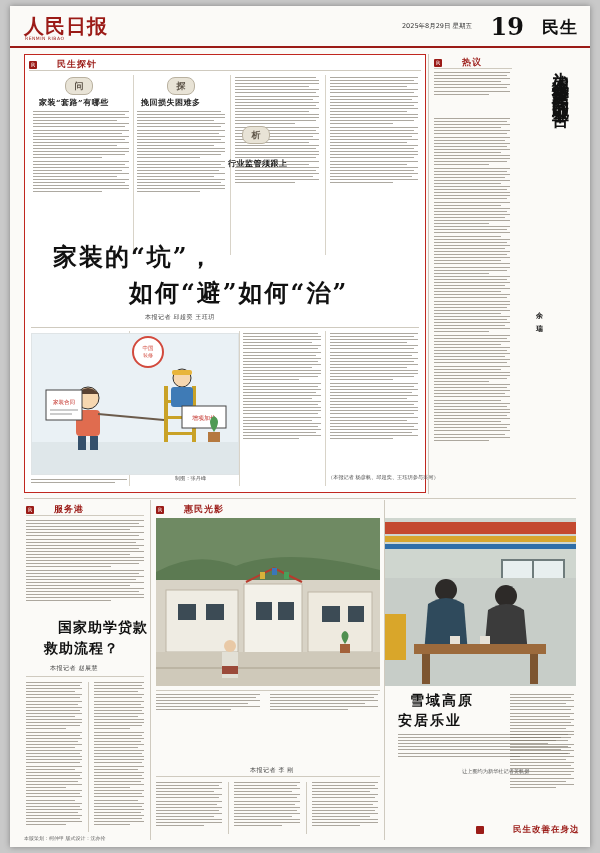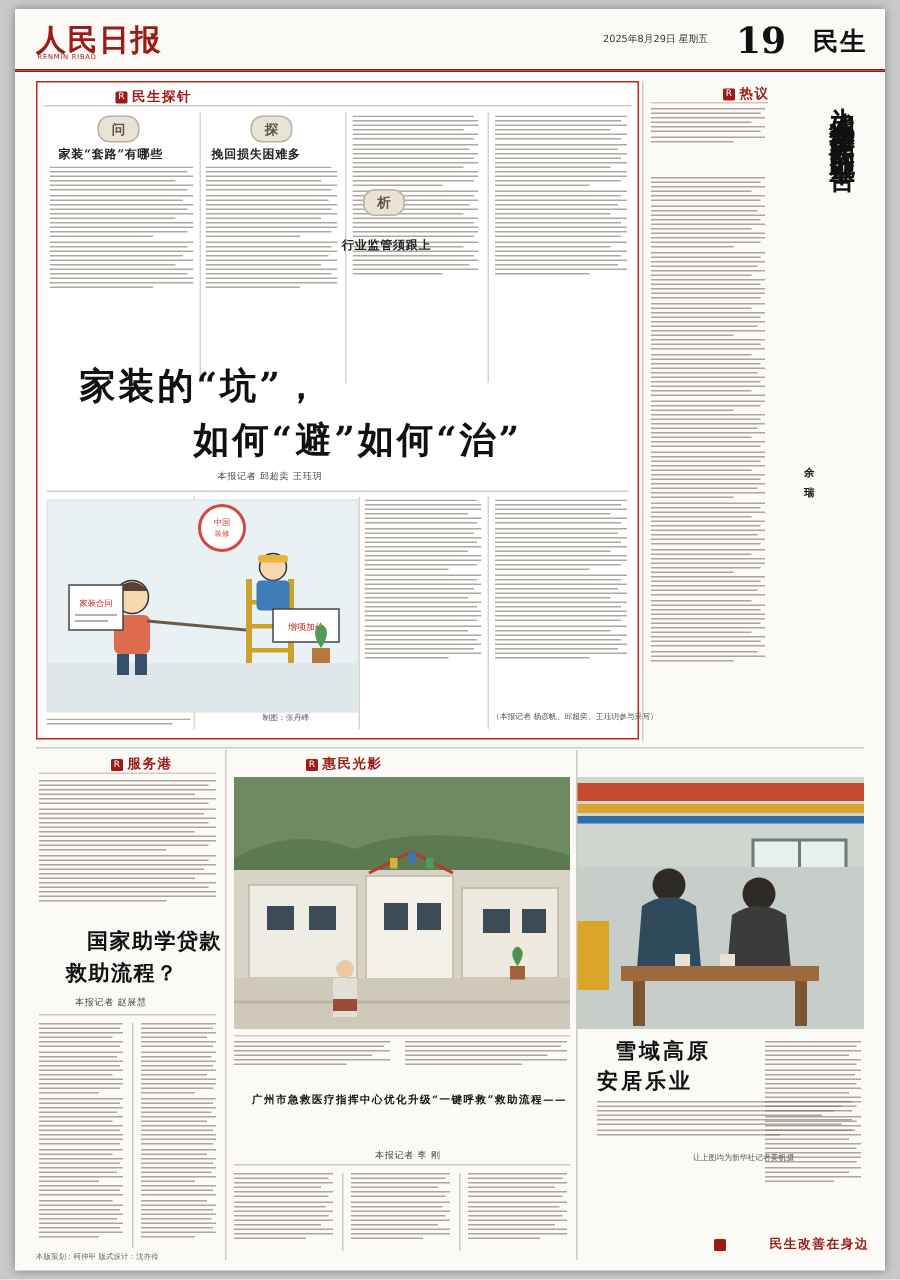--- a/index.html
+++ b/index.html
@@ -39,21 +39,21 @@
     position:absolute;right:12px;top:10px;font-size:17px;font-weight:bold;
     color:#111;font-family:"DejaVu Serif","Liberation Serif",serif;letter-spacing:1px;
   }
   .thinline{position:absolute;left:0;top:41px;width:580px;height:1px;background:#9b1b17;}
 
   
   .vrule{position:absolute;width:1px;background:#cfcabf;}
   .hrule{position:absolute;height:1px;background:#cfcabf;}
 
   
-  .sechead{position:absolute;display:flex;align-items:center;gap:3px;margin-left:48px;}
+  .sechead{position:absolute;display:flex;align-items:center;gap:20px;}
   .sechead .mark{
     width:8px;height:8px;background:#9b1b17;color:#fff;font-size:6px;
     display:flex;align-items:center;justify-content:center;border-radius:1px;
   }
   .sechead .txt{
     font-size:9px;font-weight:bold;color:#9b1b17;
     font-family:"DejaVu Serif","Liberation Serif",serif;letter-spacing:1px;
   }
 
   
@@ -782,21 +782,20 @@
   </div>
   <div class="tcol" style="left:260px;top:688px;width:108px;height:26px;">
     <div class="tline s2"></div>
       <div class="tline s1"></div>
       <div class="tline s2"></div>
       <div class="tline s3"></div>
     <div class="tline s2"></div>
       <div class="tline s4"></div>
   </div>
 
-  <div class="subhead" style="left:158px;top:722px;font-size:7px;">广州市急救医疗指挥中心优化升级“一键呼救”救助流程——</div>
   <div class="byline" style="left:240px;top:760px;">本报记者  李  刚</div>
 
   <div class="hrule" style="left:146px;top:770px;width:224px;"></div>
   <div class="tcol" style="left:146px;top:776px;width:66px;height:52px;">
     <div class="tline s2"></div>
       <div class="tline s1"></div>
       <div class="tline s2"></div>
       <div class="tline s3"></div>
     <div class="tline s2"></div>
       <div class="tline s1"></div>

